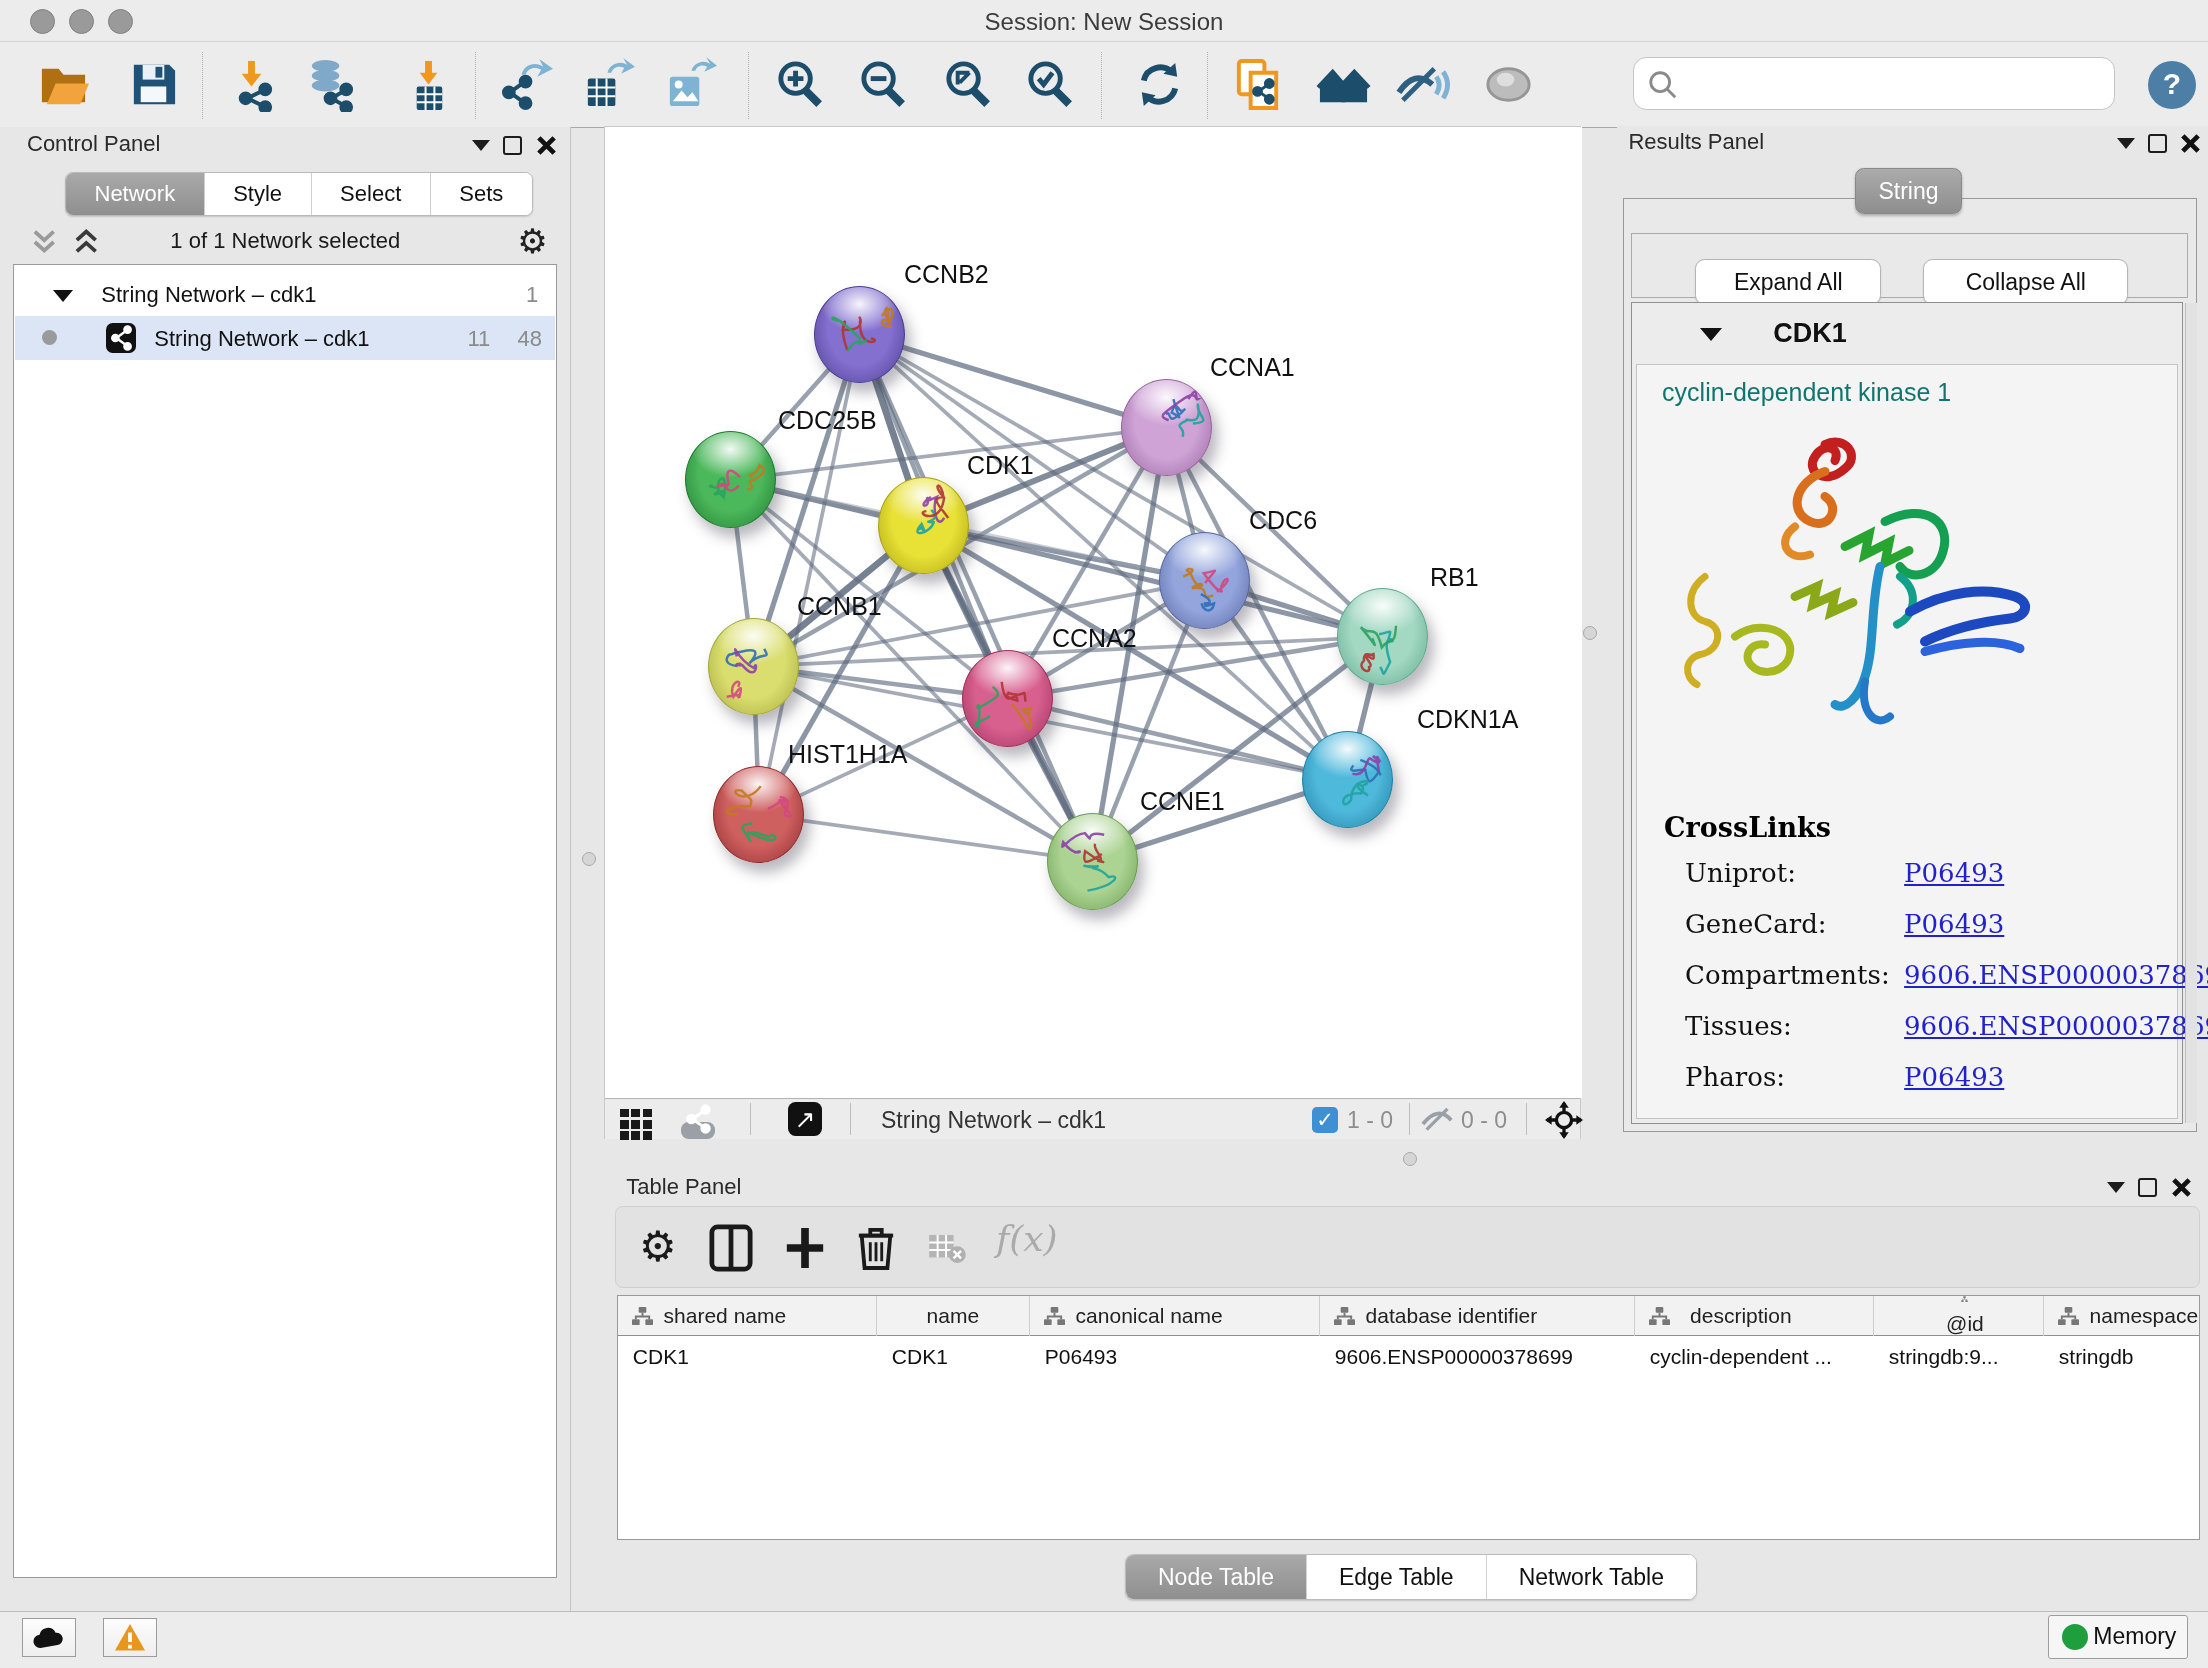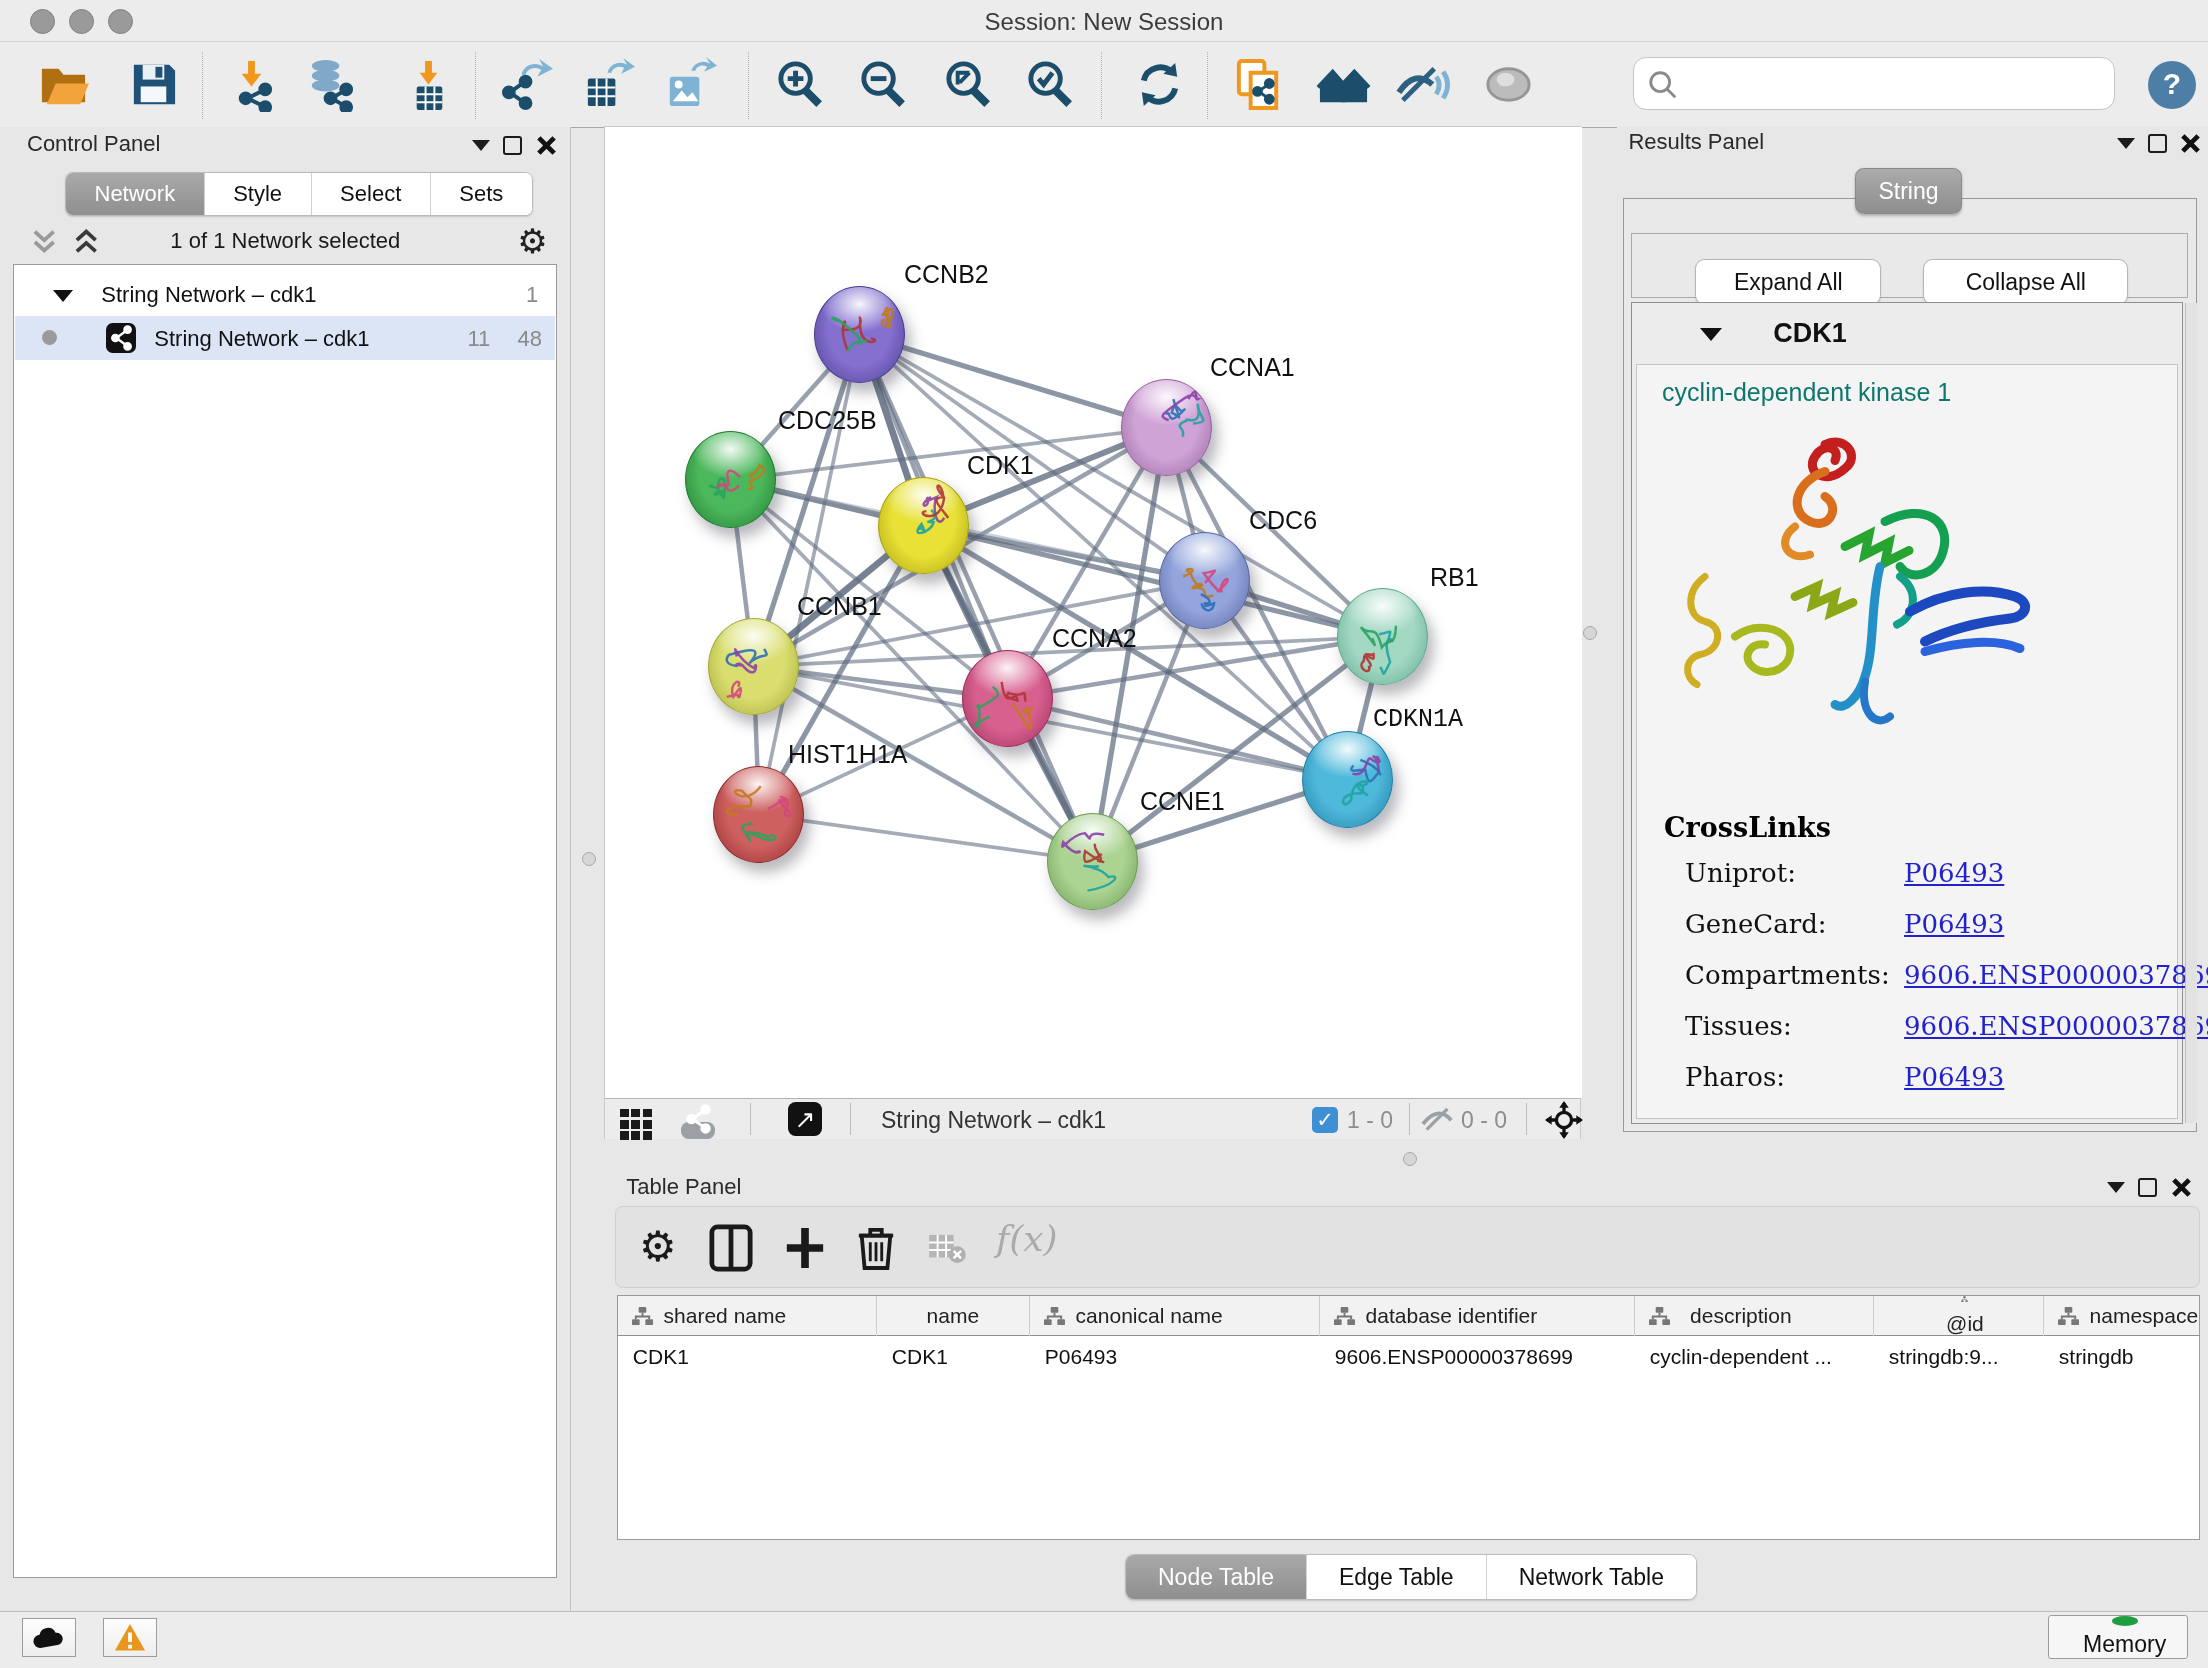--- a/index.html
+++ b/index.html
@@ -100,21 +100,21 @@
   .td-row { position:absolute; left:0; top:42px; width:1712px; height:38px; display:flex; }
   .td-cell { font-size:21px; color:#111; padding-left:15px; display:flex; align-items:center; overflow:hidden; white-space:nowrap; }
   .tp-tabs { position:absolute; left:512px; top:388px; height:46px; display:flex; border:1px solid #bcbcbc; border-radius:8.6px; overflow:hidden; background:#fff; box-shadow:0 1px 1.9px rgba(0,0,0,.15); }
   .tp-tab { font-size:23px; line-height:44px; text-align:center; background:#fff; color:#111; border-left:1px solid #d2d2d2; padding:0 32px; }
   .tp-tab:first-child{border-left:none;}
   .tp-tab.active { background:linear-gradient(#a9a9a9,#8f8f8f); color:#fff; }
 
   
   .statusbar { position:absolute; left:0; top:1611px; width:2208px; height:57px; background:#ececec; border-top:1.9px solid #bdbdbd; }
   .sb-btn { position:absolute; top:5.7px; width:54px; height:39px; background:linear-gradient(#fdfdfd,#eee); border:1.9px solid #9c9c9c; display:flex; align-items:center; justify-content:center; }
-  .memory-btn { position:absolute; left:2048px; top:2.9px; width:140px; height:44px; background:#f6f6f6; border:1.9px solid #9c9c9c; border-radius:2.9px; display:flex; align-items:center; gap:5px; padding-left:13.3px; font-size:23px; color:#111;flex-direction:column; }
+  .memory-btn { position:absolute; left:2048px; top:2.9px; width:140px; height:44px; background:#f6f6f6; border:1.9px solid #9c9c9c; border-radius:2.9px; display:flex; align-items:center; gap:5px; padding-left:13.3px; font-size:23px; color:#111; }
   .memdot { width:26px; height:26px; border-radius:50%; background:#1e9e3c; }
 </style>
 </head>
 <body>
 
 <div class="titlebar">
   <div class="traffic t1"></div>
   <div class="traffic t2"></div>
   <div class="traffic t3"></div>
   <div class="win-title">Session: New Session</div>
@@ -439,21 +439,21 @@
         </svg>
       </div>
       <div class="node-label" style="left: 447px; top: 497px;">CCNA2</div>
       <div class="node" style="left: 697px; top: 604px; background: radial-gradient(58% 40% at 50% 18%, rgba(255, 255, 255, 0.93), rgba(255, 255, 255, 0) 75%), radial-gradient(at 50% 42%, rgb(79, 185, 220) 0%, rgb(79, 185, 220) 50%, rgb(31, 127, 165) 100%); border: 1.9px solid rgb(31, 127, 165);">
         <svg width="91" height="97" viewBox="0 0 96 102">
           <path d="M53.2 35.2 C43.3 46.2 68.3 36.7 65.8 40.3 C69.1 58.5 72.8 51.7 80.0 41.9 C83.5 50.0 82.9 37.5 60.5 29.3" fill="none" stroke="#2e6fb5" stroke-width="2.6" opacity="0.9"></path>
           <path d="M52.2 43.7 C67.5 48.4 66.7 25.5 71.0 27.8 C89.8 41.3 73.4 18.2 80.0 29.1 C68.3 25.7 78.5 19.4 80.0 42.0" fill="none" stroke="#8e3fa8" stroke-width="2.6" opacity="0.9"></path>
           <path d="M63.5 56.2 C78.9 50.3 50.0 46.6 50.8 71.4 C40.4 85.7 35.4 62.2 61.1 64.8 C71.1 52.6 43.4 51.5 68.6 66.7" fill="none" stroke="#1fa3a0" stroke-width="2.6" opacity="0.9"></path>
         </svg>
       </div>
-      <div class="node-label" style="left: 768px; top: 578px; font-family: Liberation Mono, monospace;">CDKN1A</div>
+      <div class="node-label" style="left: 812px; top: 578px;">CDKN1A</div>
       <div class="node" style="left: 108px; top: 639px; background: radial-gradient(58% 40% at 50% 18%, rgba(255, 255, 255, 0.93), rgba(255, 255, 255, 0) 75%), radial-gradient(at 50% 42%, rgb(207, 96, 96) 0%, rgb(207, 96, 96) 50%, rgb(143, 44, 44) 100%); border: 1.9px solid rgb(143, 44, 44);">
         <svg width="91" height="97" viewBox="0 0 96 102">
           <path d="M40.5 59.1 C22.8 61.8 30.7 63.7 38.8 78.9 C38.2 76.5 26.3 61.4 57.6 73.6 C65.3 65.7 75.9 88.5 35.0 68.1" fill="none" stroke="#2ba35e" stroke-width="2.6" opacity="0.9"></path>
           <path d="M25.2 49.9 C6.4 50.5 10.1 40.8 38.2 41.3 C40.9 31.4 39.0 35.7 29.3 24.8 C11.0 21.0 32.9 43.4 49.3 20.0" fill="none" stroke="#c27a1e" stroke-width="2.6" opacity="0.9"></path>
           <path d="M56.6 43.7 C62.7 44.0 75.5 28.7 74.4 37.1 C57.2 27.1 86.8 52.5 80.0 51.9 C64.6 52.4 89.8 34.1 69.5 31.4" fill="none" stroke="#d44780" stroke-width="2.6" opacity="0.9"></path>
         </svg>
       </div>
       <div class="node-label" style="left: 183px; top: 613px;">HIST1H1A</div>
       <div class="node" style="left: 442px; top: 686px; background: radial-gradient(58% 40% at 50% 18%, rgba(255, 255, 255, 0.93), rgba(255, 255, 255, 0) 75%), radial-gradient(at 50% 42%, rgb(171, 211, 146) 0%, rgb(171, 211, 146) 50%, rgb(107, 156, 80) 100%); border: 1.9px solid rgb(107, 156, 80);">
         <svg width="91" height="97" viewBox="0 0 96 102">

